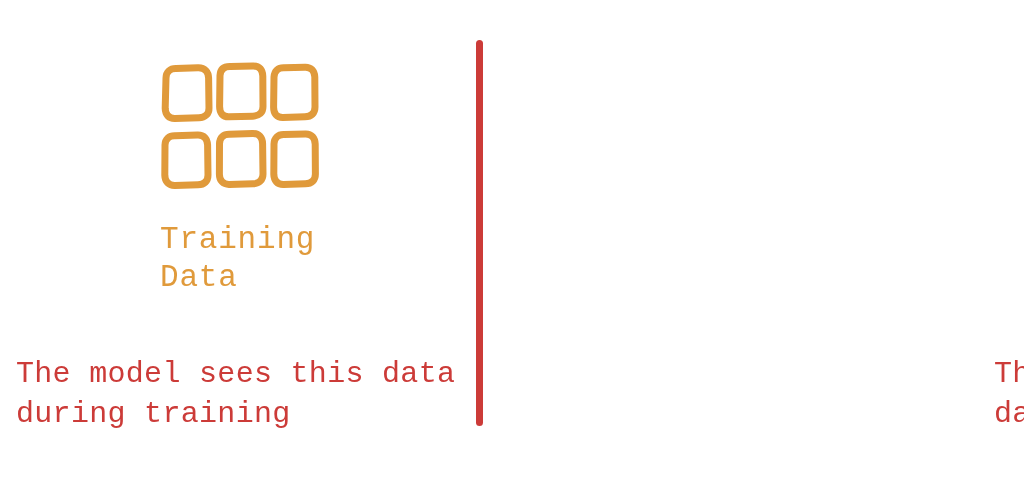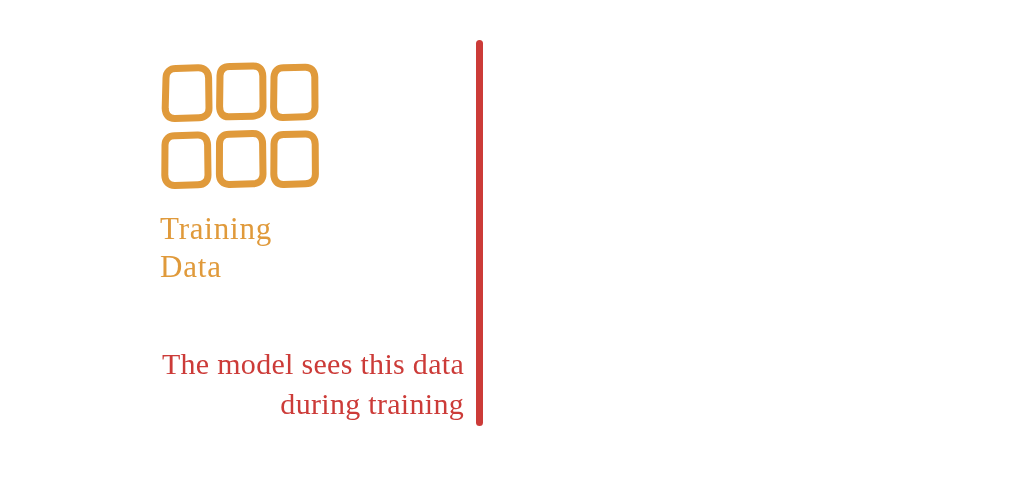--- a/index.html
+++ b/index.html
@@ -46,23 +46,24 @@
   
   .grid-wrap {
     position: absolute;
   }
   #grid-training { left: 158px; top: 64px;  width: 160px; height: 130px; }
 
   .grid-wrap svg { display: block; overflow: visible; }
 
   
   .hand {
-    font-family: Liberation Serif, serif;
+    font-family: Liberation Mono, monospace;
     font-weight: 400;
     letter-spacing: 0.5px;
+    margin-top: 11px;
   }
 
   .panel-label {
     position: absolute;
     line-height: 1.22;
     font-size: 31px;
     font-weight: 500;
     white-space: pre-line;
     letter-spacing: 0.8px;
   }
@@ -72,21 +73,21 @@
     color: #E09A3B;
   }
 
   
   .caption {
     position: absolute;
     color: #CC3B38;
     font-size: 30px;
     font-weight: 500;
     line-height: 1.32;
-    text-align: right;
+    text-align: left;
     letter-spacing: 0.3px;
     white-space: pre-line;
   }
   #caption-training {
     left: 16px;
     top: 344px;
     width: 448px;
   }
   #caption-test {
     left: 508px;

